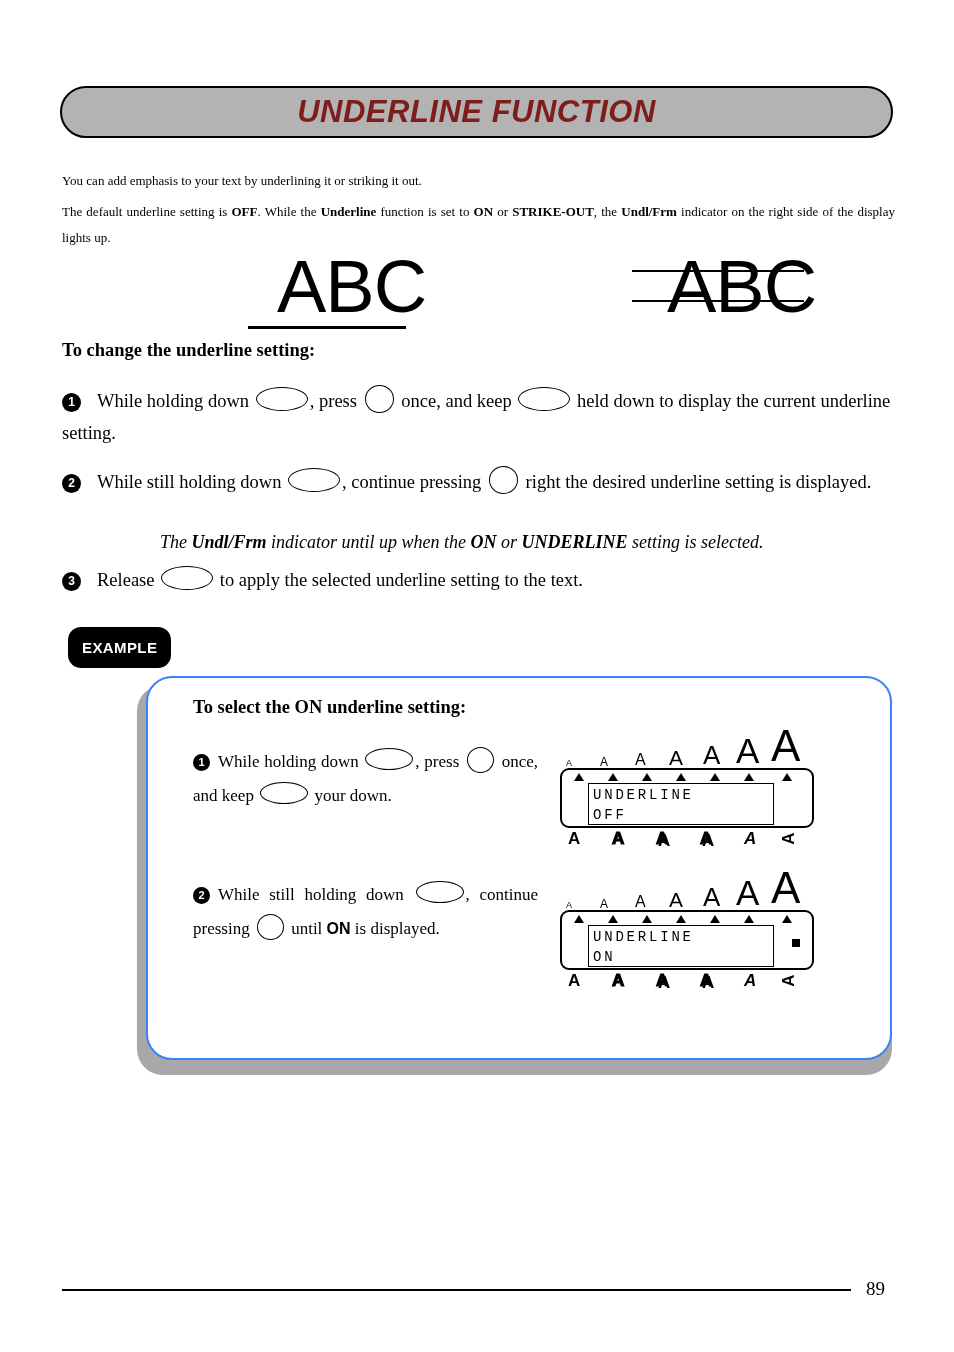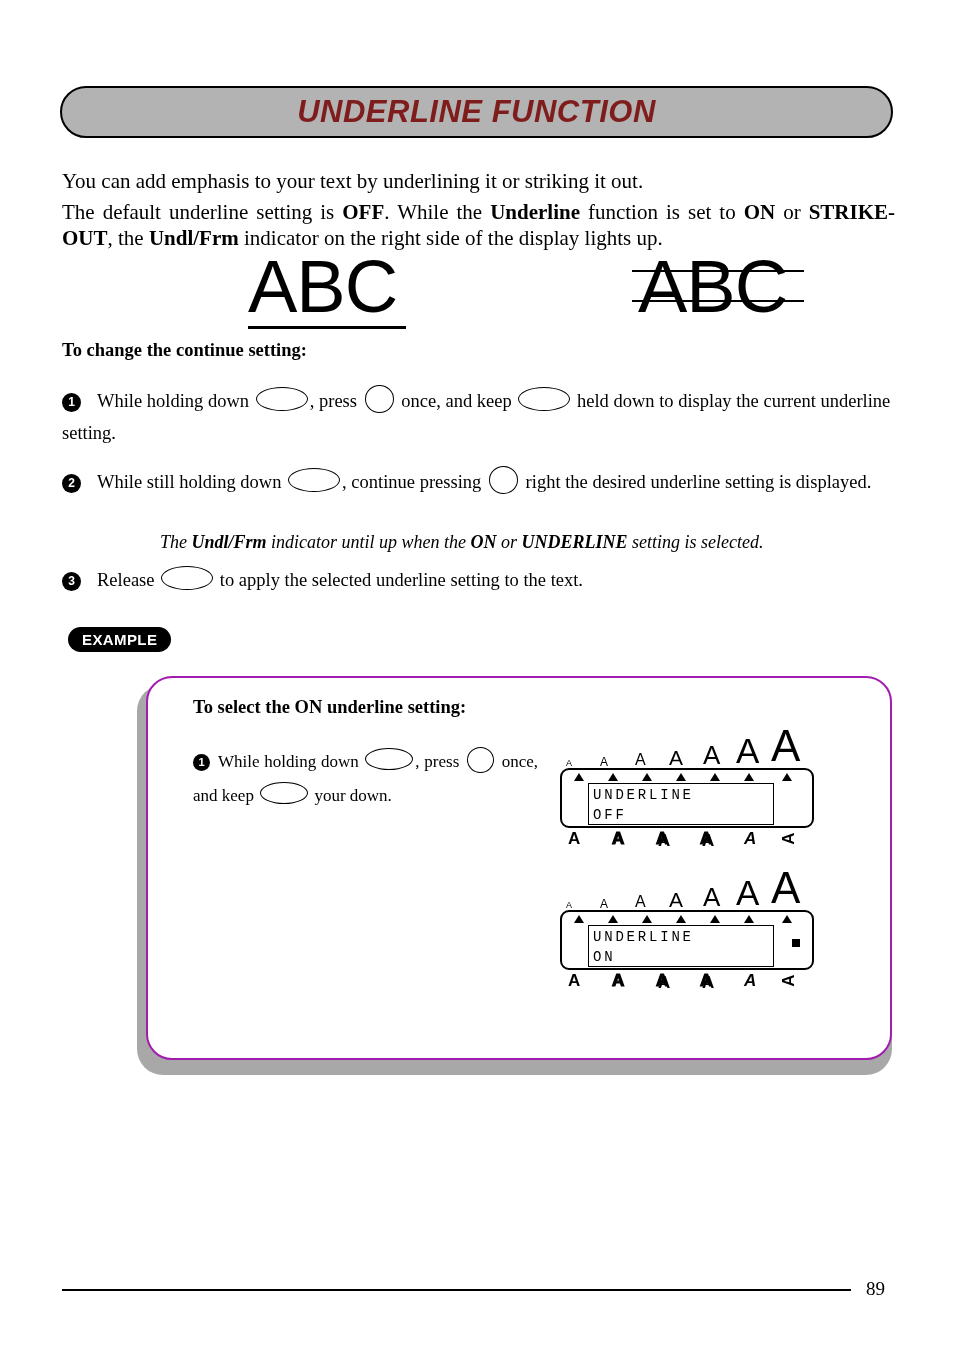--- a/index.html
+++ b/index.html
@@ -40,21 +40,21 @@
     color: #7f1d1d;
     white-space: nowrap;
   }
 
   
   .intro {
     position: absolute;
     left: 62px;
     width: 833px;
     font-family: "Liberation Serif", serif;
-    font-size: 21px;
+    font-size: 13px;
     line-height: 26px;
     color: #000000;
   }
   #intro-1 { top: 168px; }
   #intro-2 { top: 199px; text-align: justify; }
   .intro b { font-weight: bold; }
 
   
   #abc-samples {
     position: absolute;
@@ -64,20 +64,21 @@
     height: 92px;
   }
   .abc-box {
     position: absolute;
     font-family: "Liberation Sans", sans-serif;
     font-size: 74px;
     font-weight: normal;
     letter-spacing: -1px;
     line-height: 78px;
     color: #000000;
+    margin-left: 29px;
   }
   #abc-underline-wrap { left: 186px; top: 0px; }
   #abc-underline-rule {
     position: absolute;
     left: 186px;
     top: 78px;
     width: 158px;
     height: 3px;
     background: #000000;
   }
@@ -172,21 +173,21 @@
     margin: 0 3px;
     background: #ffffff;
   }
 
   
   #example-badge {
     position: absolute;
     left: 68px;
     top: 627px;
     height: 25px;
-    padding: 0 14px;
+    padding: 8px 14px;
     background: #000000;
     border-radius: 13px;
     color: #ffffff;
     font-family: "Liberation Sans", sans-serif;
     font-weight: bold;
     font-size: 15px;
     line-height: 25px;
     letter-spacing: 0.4px;
   }
 
@@ -200,21 +201,21 @@
     background: #a8a8a8;
     border-radius: 26px;
   }
   #example-panel {
     position: absolute;
     left: 146px;
     top: 676px;
     width: 746px;
     height: 384px;
     background: #ffffff;
-    border: 2px solid #a21caf;
+    border: 2px solid #3b82f6;
     border-radius: 26px;
     box-sizing: border-box;
   }
   #example-title {
     position: absolute;
     left: 45px;
     top: 19px;
     font-family: "Liberation Serif", serif;
     font-weight: bold;
     font-size: 18.5px;
@@ -367,39 +368,40 @@
 
 <div id="abc-samples">
   <div class="abc-box" id="abc-underline-wrap">ABC</div>
   <div id="abc-underline-rule"></div>
 
   <div class="abc-box" id="abc-strike-wrap">ABC</div>
   <div id="abc-strike-rule-top"></div>
   <div id="abc-strike-rule-bottom"></div>
 </div>
 
-<div id="section-heading">To change the continue setting:</div>
+<div id="section-heading">To change the underline setting:</div>
 
 <div class="step" id="step-1"><span class="bullet-num">1</span><span class="step-body"><span>While holding down </span><span class="key-wide"></span><span>, press </span><span class="key-round"></span><span> once, and keep </span><span class="key-wide"></span><span> held down to display the current underline setting.</span></span></div>
 
 <div class="step" id="step-2"><span class="bullet-num">2</span><span class="step-body"><span>While still holding down </span><span class="key-wide"></span><span>, continue pressing </span><span class="key-round"></span><span> right the desired underline setting is displayed.</span></span></div>
 
 <div id="note-line"><span>The </span><b>Undl/Frm</b><span> indicator until up when the </span><b>ON</b><span> or </span><b>UNDERLINE</b><span> setting is selected.</span></div>
 
 <div class="step" id="step-3"><span class="bullet-num">3</span><span class="step-body"><span>Release </span><span class="key-wide"></span><span> to apply the selected underline setting to the text.</span></span></div>
 
 <div id="example-badge">EXAMPLE</div>
 
 <div id="example-shadow"></div>
 <div id="example-panel">
 
   <div id="example-title">To select the ON underline setting:</div>
 
   <div class="ex-step" id="ex-step-1"><span class="bullet-num">1</span><span>While holding down </span><span class="key-wide"></span><span>, press </span><span class="key-round"></span><span> once, and keep </span><span class="key-wide"></span><span> your down.</span></div>
 
+  <div class="ex-step" id="ex-step-2"><span class="bullet-num">2</span><span>While still holding down </span><span class="key-wide"></span><span>, continue pressing </span><span class="key-round"></span><span> until </span><b>ON</b><span> is displayed.</span></div>
 
 
   <div class="lcd-group" id="lcd-1">
     <div class="lcd-top-icons">
       <span style="left:0px;  font-size:9px;">A</span>
       <span style="left:34px; font-size:12px;">A</span>
       <span style="left:69px; font-size:16px;">A</span>
       <span style="left:103px;font-size:21px;">A</span>
       <span style="left:137px;font-size:26px;">A</span>
       <span style="left:170px;font-size:35px;">A</span>

